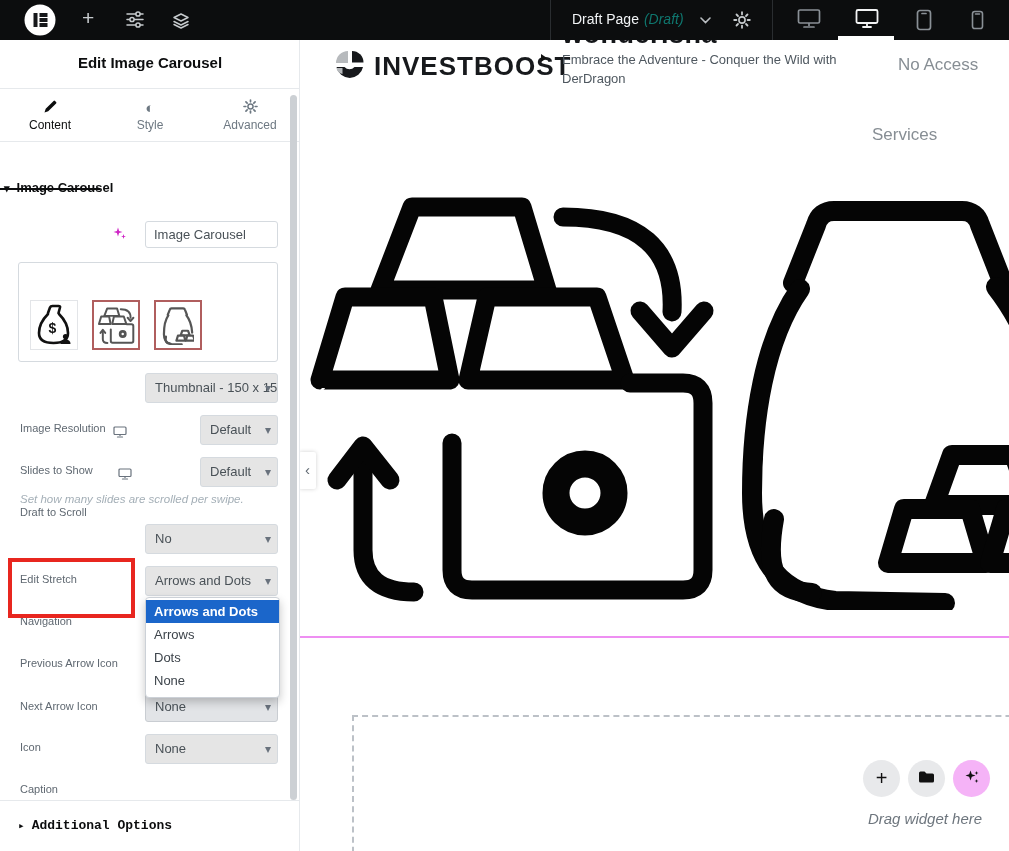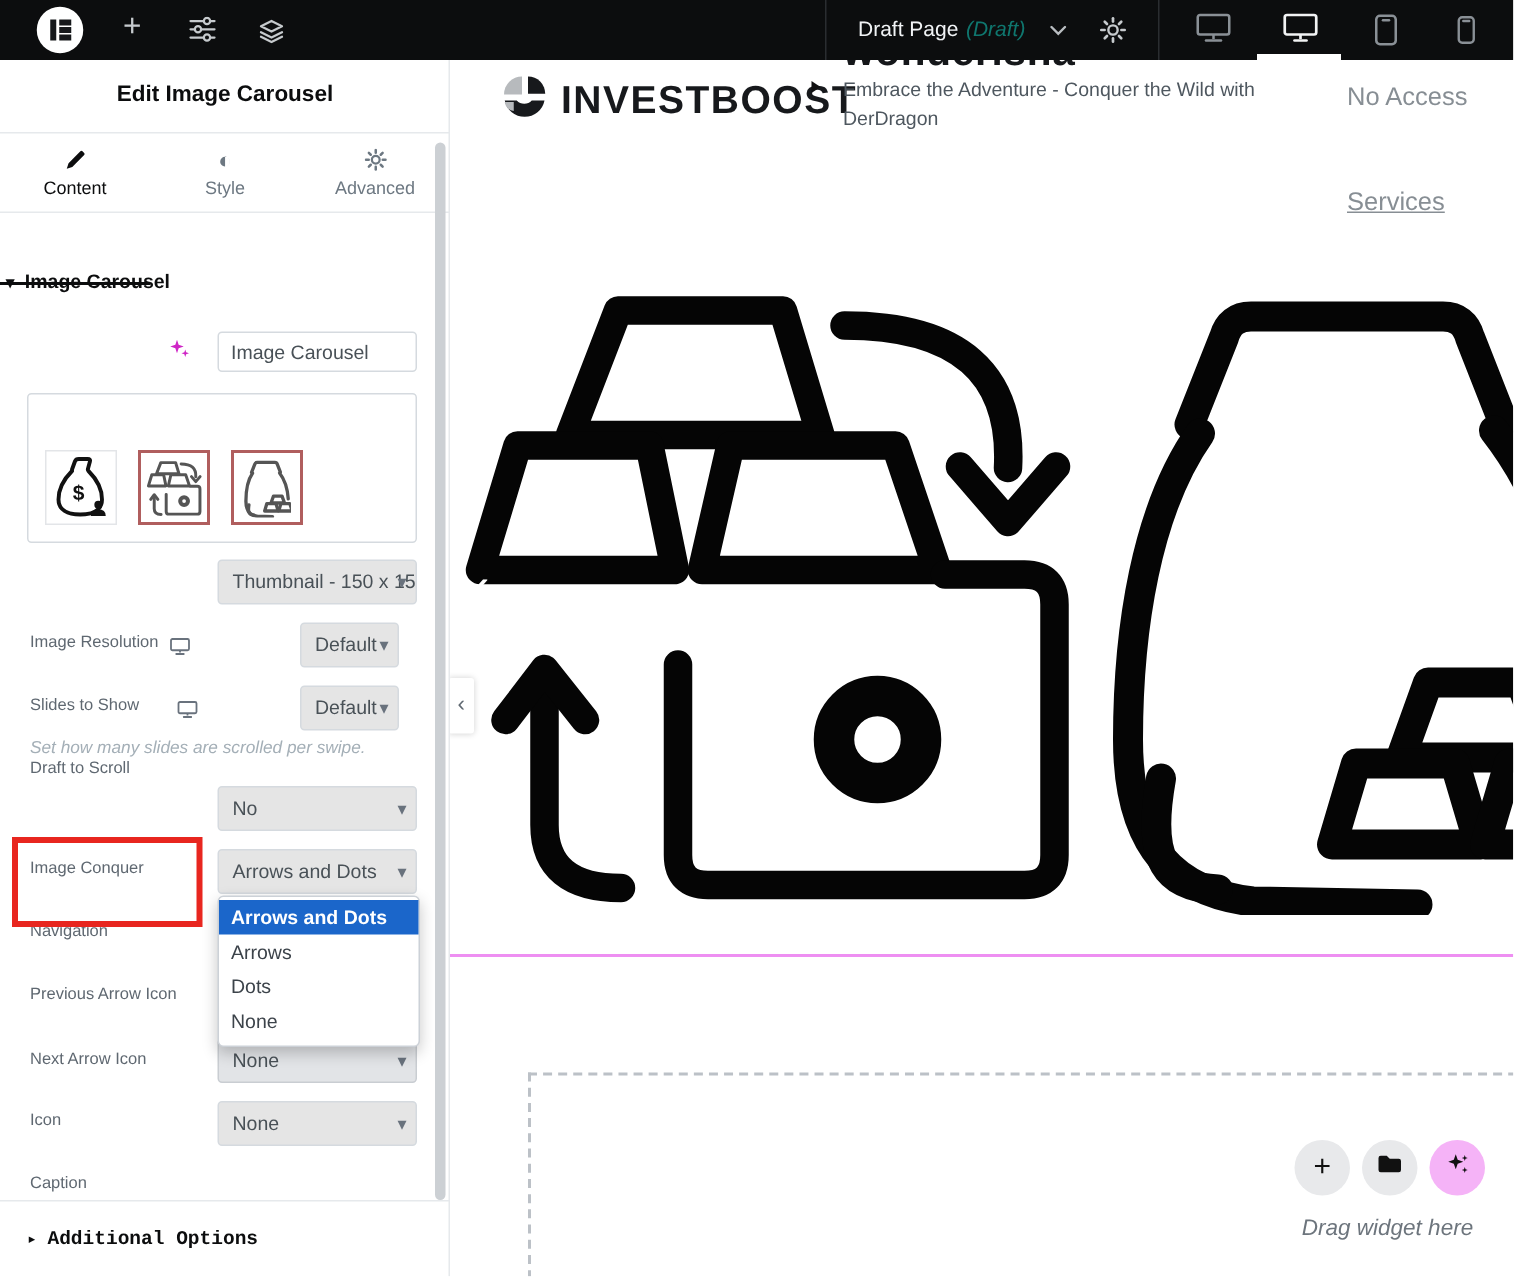--- a/index.html
+++ b/index.html
@@ -34,21 +34,21 @@
 
   .sec-head { position:absolute; left:4px; font-size:13px; font-weight:700; color:#0c0d0e; cursor:pointer; }
   .sec-head .caret { font-size:11px; margin-right:7px; color:#0c0d0e; }
 
   .lbl { position:absolute; left:20px; font-size:11px; color:#5f6871;margin-top:40px; }
   .sel { position:absolute; height:30px; border:1px solid #d5dadf; border-radius:3px; background:#e5e5e5;
          font-size:13px; color:#495157; line-height:28px; padding:0 20px 0 9px; white-space:nowrap;
          overflow:hidden; cursor:pointer; }
   .sel .caret { position:absolute; right:6px; top:0; line-height:28px; color:#69727d; font-size:12px; }
   .sel-wide { left:145px; width:133px; }
-  .sel-narrow { left:200px; width:66px; }
+  .sel-narrow { left:200px; width:78px; }
 
   .name-input { position:absolute; left:145px; top:181px; width:133px; height:27px; border:1px solid #d5dadf;
                 border-radius:3px; font-size:13px; color:#495157; padding:0 8px; font-family:"Liberation Sans",sans-serif; }
   .ai-spark { position:absolute; left:113px; top:186px; }
 
   .gallery { position:absolute; left:18px; top:222px; width:260px; height:100px; border:1px solid #d5dadf; border-radius:3px; background:#fff; }
   .gal-head { position:absolute; left:0; top:0; width:258px; height:28px; border-bottom:1px solid #e6e9ec; }
   .gal-status { position:absolute; left:12px; top:7px; font-size:12.5px; color:#495157; }
   .gal-vdiv { position:absolute; top:4px; width:1px; height:20px; background:#e6e9ec; }
   .gal-btn { position:absolute; top:6px; cursor:pointer; }
@@ -75,21 +75,21 @@
   .preview { position:absolute; left:300px; top:40px; width:709px; height:811px; background:#fff; overflow:hidden; }
   .brand-mark { position:absolute; left:34px; top:9px; }
   .brand-text { position:absolute; left:74px; top:11px; font-size:26px; font-weight:700; letter-spacing:1px; color:#17191c; }
   .clip-head { position:absolute; left:262px; top:0px; width:180px; height:8px; overflow:hidden; }
   .clip-head .in { font-size:27px; font-weight:700; color:#15171a; display:block; margin-top:-21px; letter-spacing:.5px; }
   .marker { position:absolute; left:241px; top:14px; width:0; height:0; border-left:6px solid #111;
             border-top:4px solid transparent; border-bottom:4px solid transparent; }
   .tagline { position:absolute; left:262px; top:10px; width:290px; font-size:13px; line-height:19px; color:#4e575f; }
   .menu-item { position:absolute; font-size:17px; color:#878e94; cursor:pointer; }
   .menu-0 { left:598px; top:15px; }
-  .menu-1 { left:598px; top:85px;text-decoration:underline; }
+  .menu-1 { left:572px; top:85px; }
 
   .car-img-1 { position:absolute; left:0px; top:140px; width:420px; height:435px; }
   .car-img-2 { position:absolute; left:440px; top:135px; width:269px; height:435px; overflow:hidden; }
   .arrow-white { position:absolute; left:15px; top:336px; font-size:34px; color:#fff; line-height:30px; cursor:pointer; z-index:10; }
   .arrow-box { position:absolute; left:-1px; top:412px; width:17px; height:37px; background:#fff; border-radius:2px;
                box-shadow:0 0 4px rgba(0,0,0,.18); z-index:10; cursor:pointer; text-align:center; }
   .arrow-box .g { font-size:15px; color:#5f6871; line-height:35px; }
 
   .pink-line { position:absolute; left:0; top:596px; width:709px; height:2px; background:#ee8ff2; }
 
@@ -306,21 +306,21 @@
           <line x1="4.5" y1="11" x2="9.5" y2="11" stroke-linecap="round"></line>
       </svg>
     </span>
     <div class="sel sel-narrow" style="top:417px">
       <span>Default</span>
       <span class="caret">▾</span>
     </div>
 
     <div class="help-text">Set how many slides are scrolled per swipe.</div>
 
-    <div class="lbl" style="top:493px">Image Conquer</div>
+    <div class="lbl" style="top:493px">Edit Stretch</div>
     <div class="sel sel-wide" style="top:484px">
       <span>No</span>
       <span class="caret">▾</span>
     </div>
 
     <div class="lbl" style="top:535px">Navigation</div>
     <div class="redbox"></div>
     <div class="sel sel-wide" style="top:526px">
       <span>Arrows and Dots</span>
       <span class="caret">▾</span>

